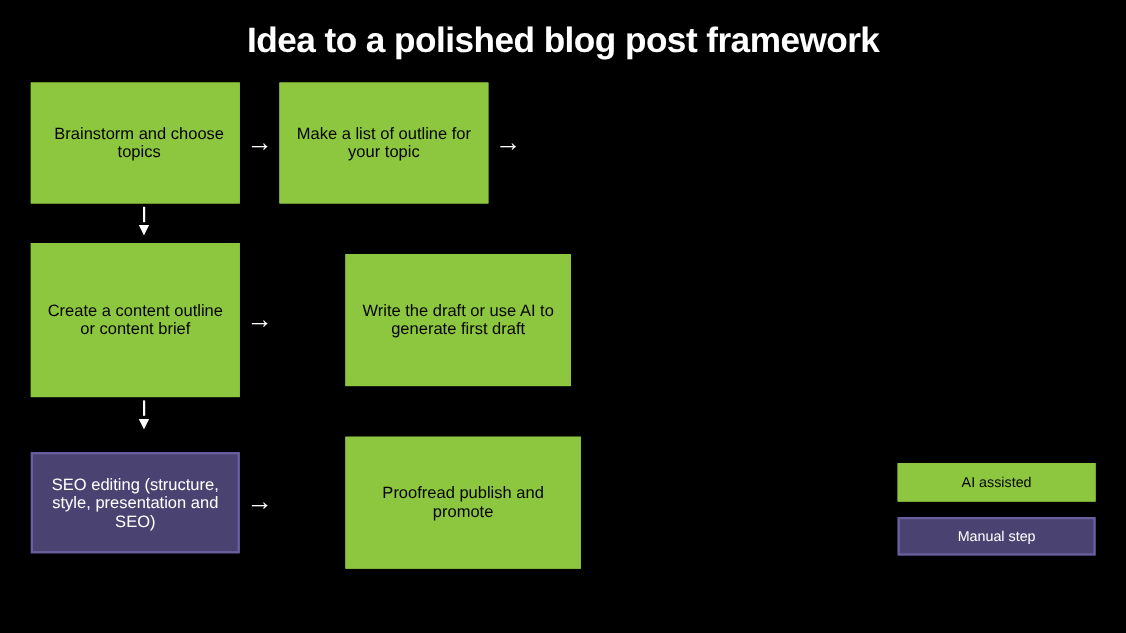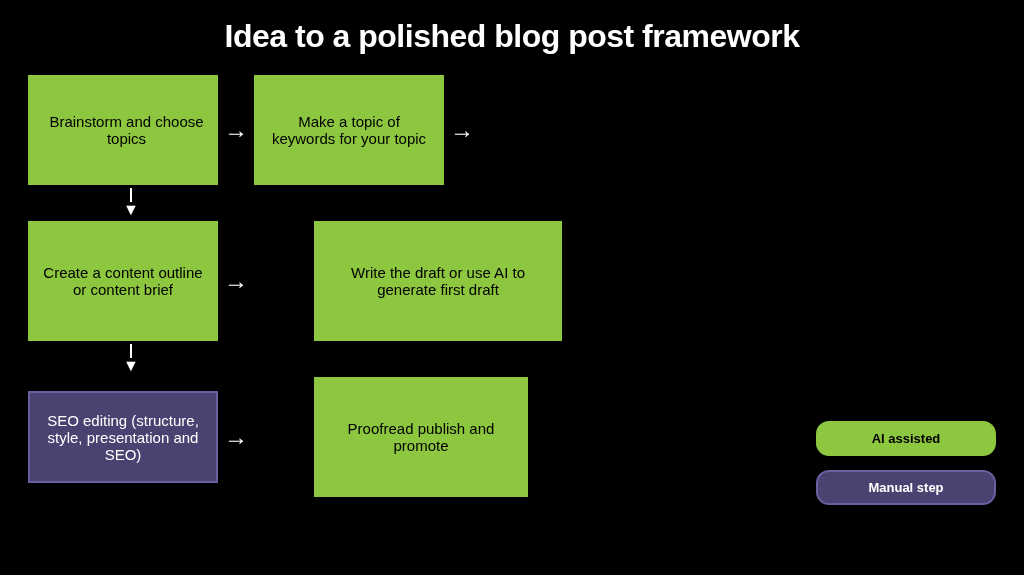--- a/index.html
+++ b/index.html
@@ -64,22 +64,21 @@
       display: flex;
       align-items: center;
     }
 
     .legend-item {
       display: flex;
       align-items: center;
       justify-content: center;
       padding: 8px 12px;
       font-size: 13px;
-      font-weight: 700;
-      border-radius: 13px;
+      font-weight: 400;
     }
 
     .legend-green {
       background: #8dc63f;
       color: #000;
       border: 2px solid #8dc63f;
     }
 
     .legend-purple {
       background: #4a4270;
@@ -95,22 +94,22 @@
 
     .box-w1 { width: 190px; height: 110px; padding-left: 19px; }
     .box-w2 { width: 190px; height: 110px; }
     .box-w3 { width: 190px; height: 110px; }
 
     .row2 {
       display: flex;
       align-items: center;
     }
 
-    .box-w4 { width: 190px; height: 120px; }
-    .box-w5 { width: 248px; height: 120px; justify-content: center; }
+    .box-w4 { width: 190px; height: 140px; }
+    .box-w5 { width: 205px; height: 120px; justify-content: center; }
 
     .row3 {
       display: flex;
       align-items: center;
     }
 
     .box-w6 { width: 190px; height: 92px; }
     .box-w7 { width: 214px; height: 120px; }
 
     
@@ -153,21 +152,21 @@
   <div class="whole-layout">
 
     <div class="flow-section">
 
       <div class="row1">
         <div class="box-green box-w1">
           <span>Brainstorm and choose topics</span>
         </div>
         <div class="arrow-right">→</div>
         <div class="box-green box-w2">
-          <span>Make a topic of keywords for your topic</span>
+          <span>Make a list of outline for your topic</span>
         </div>
         <div class="arrow-right">→</div>
       </div>
 
       <div style="display:flex; align-items:center; height:36px; margin-left: 95px;">
         <div class="arrow-down-line">
           <div style="width:2px; height:14px; background:#fff;"></div>
           <div style="color:#fff; font-size:16px; line-height:1;">▼</div>
         </div>
       </div>

